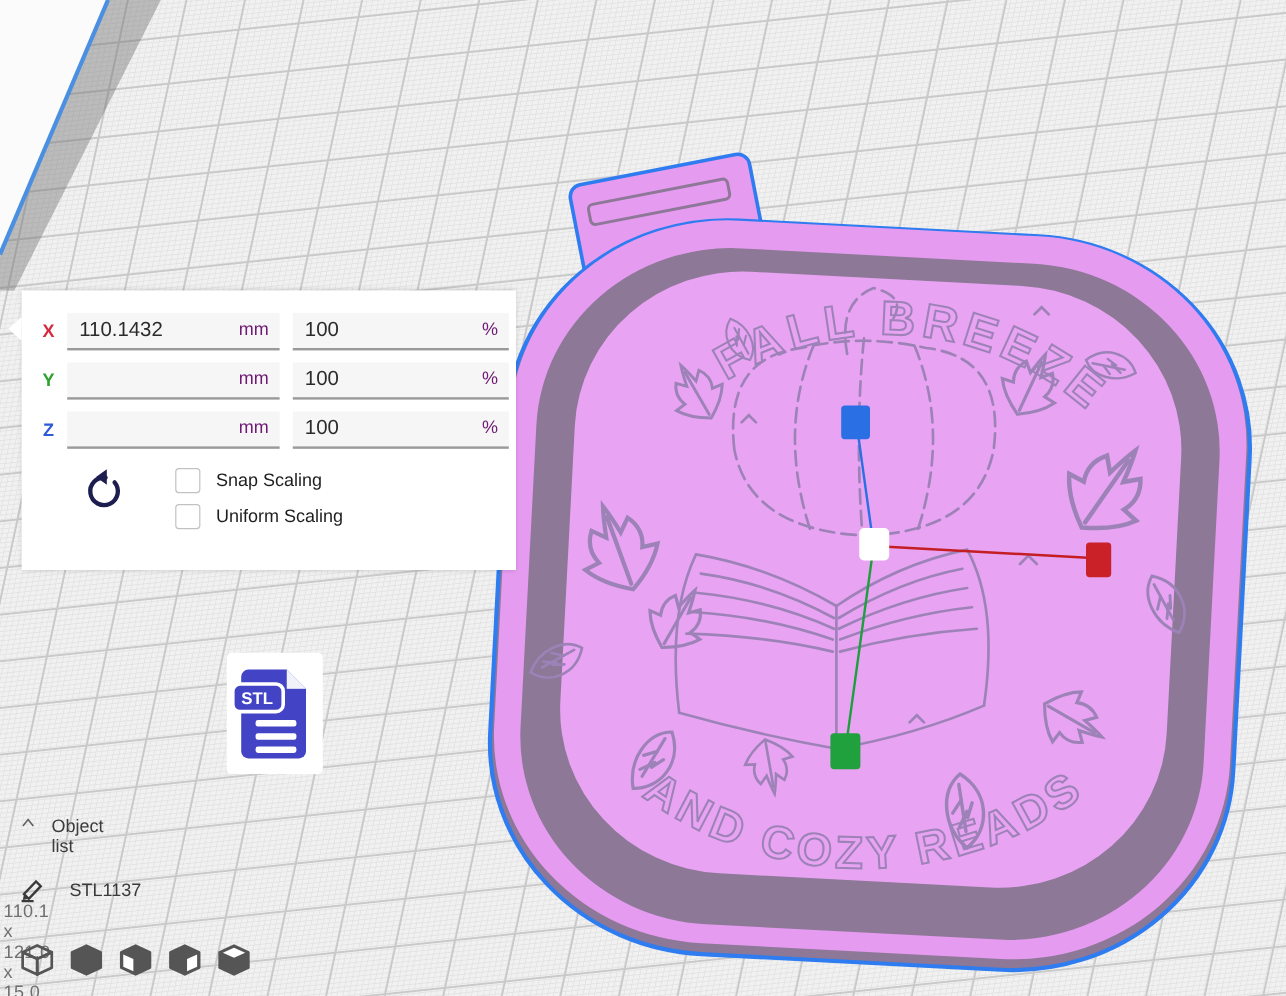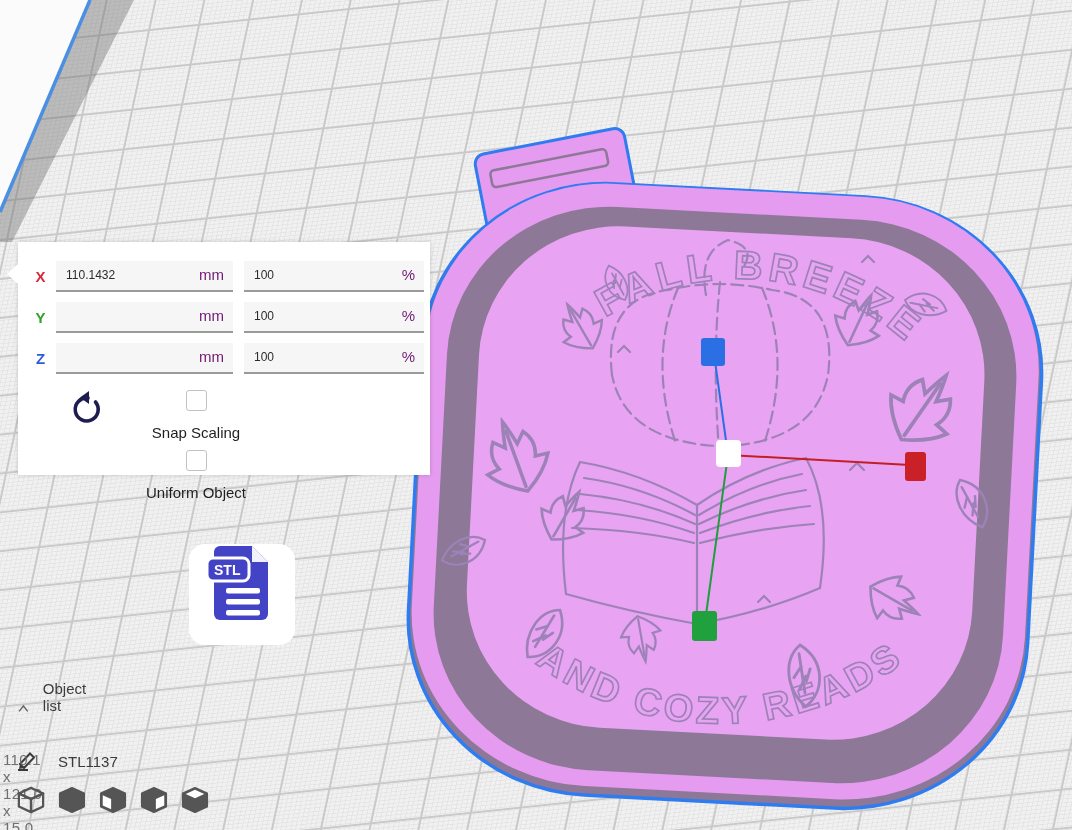--- a/index.html
+++ b/index.html
@@ -38,43 +38,43 @@
     border-right:11px solid #ffffff;
   }
   .axis-row{display:flex;align-items:center;margin-bottom:10px;height:31px;}
   .axis-label{width:15px;font-size:15px;font-weight:bold;margin-right:8px;text-align:center;}
   .axis-x{color:#d5293d;} .axis-y{color:#2da32d;} .axis-z{color:#2d5bd5;}
   .field{position:relative;height:31px;background:#f6f6f6;border-bottom:2px solid #9a9a9a;box-sizing:border-box;}
   .field.mm{width:177px;margin-right:11px;}
   .field.pct{width:180px;}
   .field input{
     width:100%;height:27px;border:none;background:transparent;outline:none;
-    font-family:"Liberation Sans",sans-serif;font-size:12px;color:#2b2b2b;
+    font-family:"Liberation Sans",sans-serif;font-size:17px;color:#2b2b2b;
     padding:0 32px 0 10px;box-sizing:border-box;
   }
   .unit{position:absolute;right:9px;top:5px;font-size:15px;color:#701a75;pointer-events:none;}
   .panel-controls{display:flex;margin-top:16px;}
   .reset-btn{margin-left:32px;width:38px;height:40px;border:none;background:transparent;cursor:pointer;padding:0;}
   .check-col{margin-left:43px;display:flex;flex-direction:column;gap:9px;}
-  .check-row{display:flex;align-items:center;gap:13px;flex-direction:column;}
+  .check-row{display:flex;align-items:center;gap:13px;}
   .check-row input[type=checkbox]{
     appearance:none;-webkit-appearance:none;width:21px;height:21px;margin:0;
     border:1px solid #c2c2c2;border-radius:3px;background:#fff;cursor:pointer;
   }
   .check-row .check-label{font-size:15px;color:#1f1f1f;}
   
   .stl-card{
-    position:absolute;left:189px;top:544px;width:106px;height:101px;background:#ffffff;
-    border-radius:16px;z-index:4;display:flex;align-items:flex-start;justify-content:center;cursor:pointer;
+    position:absolute;left:189px;top:544px;width:80px;height:101px;background:#ffffff;
+    border-radius:4px;z-index:4;display:flex;align-items:center;justify-content:center;cursor:pointer;
   }
   
   .objlist{position:absolute;left:0;top:0;z-index:4;}
-  .objlist-header{position:absolute;left:18px;top:680px;display:flex;align-items:flex-end;gap:14px;cursor:pointer;}
+  .objlist-header{position:absolute;left:18px;top:680px;display:flex;align-items:flex-start;gap:14px;cursor:pointer;}
   .objlist-header .hdr-text{font-size:15px;color:#3c3c3c;}
-  .obj-item{position:absolute;left:16px;top:751px;display:flex;align-items:center;gap:20px;cursor:pointer;}
+  .obj-item{position:absolute;left:16px;top:732px;display:flex;align-items:center;gap:20px;cursor:pointer;}
   .obj-item .obj-name{font-size:15px;color:#3a3a3a;}
   .obj-dims{position:absolute;left:3px;top:751px;font-size:15px;color:#6f6f6f;letter-spacing:.3px;}
   
   .view-toolbar{position:absolute;left:16px;top:786px;display:flex;gap:11px;z-index:4;}
   .view-btn{width:30px;height:28px;border:none;background:transparent;padding:0;cursor:pointer;}
 </style>
 </head>
 <body>
 
 <div class="grid-plane"></div>
@@ -221,21 +221,21 @@
         <polygon points="24,1 24,14 15,7.5" fill="#1d1d4f"></polygon>
       </svg>
     </button>
     <div class="check-col">
       <div class="check-row">
         <input type="checkbox" style="">
         <span class="check-label">Snap Scaling</span>
       </div>
       <div class="check-row">
         <input type="checkbox" style="">
-        <span class="check-label">Uniform Object</span>
+        <span class="check-label">Uniform Scaling</span>
       </div>
     </div>
   </div>
 </div>
 
 <div class="stl-card">
   <svg width="72" height="78" viewBox="0 0 72 78">
     <path d="M14 2 h32 l16 16 v52 a6 6 0 0 1 -6 6 h-42 a6 6 0 0 1 -6 -6 v-62 a6 6 0 0 1 6 -6 z" fill="#4343c6"></path>
     <path d="M46 2 v16 h16 z" fill="#ffffff"></path>
     <path d="M46 18 h16 l-16 -16 z" fill="#d8d8f2" opacity="0.35"></path>

